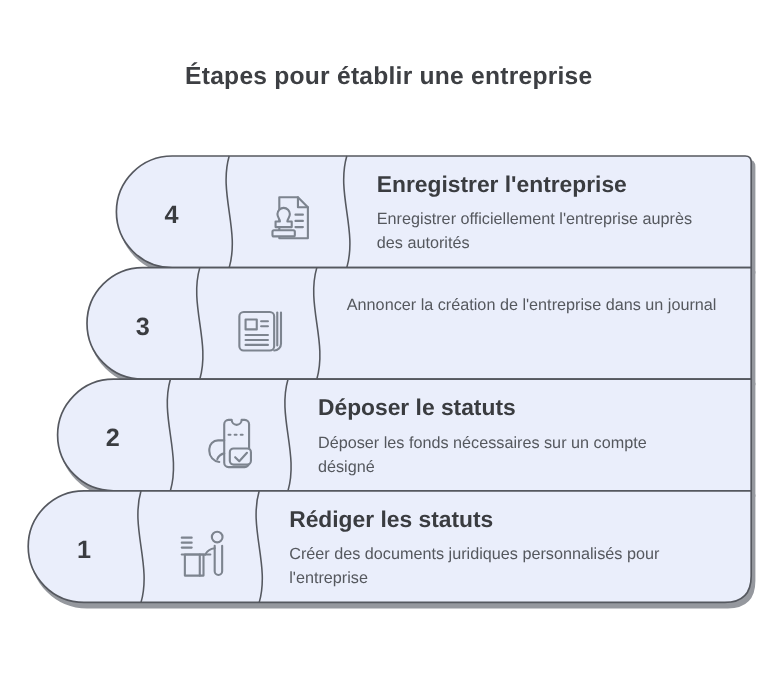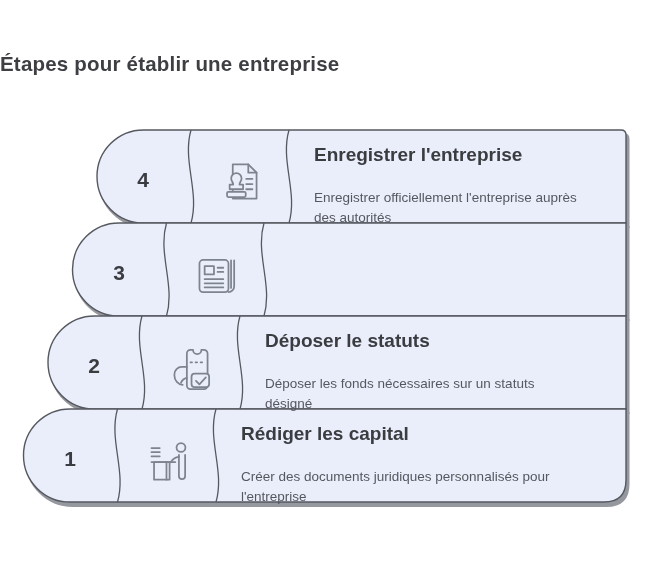--- a/index.html
+++ b/index.html
@@ -12,40 +12,40 @@
     --icon_stroke:#7d848f;
     --number_text:#3a3c40;
   }
   html,body{margin:0;padding:0;}
   body{
     width:648px;height:564px;background:#ffffff;overflow:hidden;
     font-family:"Liberation Sans", sans-serif;position:relative;
   }
   .canvas{position:absolute;inset:0;}
   .page-title{
-    position:absolute;left:0;top:52px;width:648px;text-align:left;
+    position:absolute;left:0;top:52px;width:648px;text-align:center;
     font-size:20.5px;font-weight:bold;color:var(--title_text);letter-spacing:.2px;
   }
   svg.shapes{position:absolute;left:0;top:0;}
   .shadow-shape{fill:var(--shadow);stroke:var(--shadow);stroke-width:2;}
   .row-shape{fill:var(--shape_fill);stroke:var(--shape_border);stroke-width:1.4;}
   .divider{fill:none;stroke:var(--shape_border);stroke-width:1.3;}
   .step-row{position:absolute;left:0;top:0;}
   .step-num{
     position:absolute;width:90px;text-align:center;
     font-size:21px;font-weight:bold;color:var(--number_text);line-height:28px;
   }
   .step-icon{position:absolute;width:58px;height:58px;}
   .step-icon svg{display:block;}
   .icon-line{fill:none;stroke:var(--icon_stroke);stroke-width:1.7;stroke-linecap:round;stroke-linejoin:round;}
   .icon-fill{fill:var(--shape_fill);stroke:var(--icon_stroke);stroke-width:1.7;stroke-linecap:round;stroke-linejoin:round;}
   .icon-dots{fill:none;stroke:var(--icon_stroke);stroke-width:1.7;stroke-linecap:round;stroke-dasharray:1.5 3.4;}
   .step-text{position:absolute;}
   .step-title{font-size:19px;font-weight:bold;color:var(--step_title_text);line-height:22px;}
-  .step-desc{font-size:13.5px;color:var(--description_text);line-height:19.5px;margin-top:22px;}
+  .step-desc{font-size:13.5px;color:var(--description_text);line-height:19.5px;margin-top:7px;}
   
   .r0 .step-num{left:98px;top:166px;}
   .r1 .step-num{left:74px;top:259px;}
   .r2 .step-num{left:49px;top:352px;}
   .r3 .step-num{left:25px;top:445px;}
   .r0 .step-icon{left:211px;top:153px;}
   .r1 .step-icon{left:186px;top:246px;}
   .r2 .step-icon{left:162px;top:339px;}
   .r3 .step-icon{left:138px;top:432px;}
   .r0 .step-text{left:314px;top:144px;width:288px;}
@@ -109,53 +109,54 @@
       <svg width="58" height="58" viewBox="0 0 56 56">
         <rect class="icon-fill" x="13" y="13.5" width="28" height="31" rx="3.5"></rect>
         <path class="icon-line" d="M46.5 14 V39 a5.5 5.5 0 0 1 -5.5 5.5"></path>
         <path class="icon-line" d="M43.5 14 V40.5"></path>
         <rect class="icon-line" x="18" y="19.5" width="9" height="8"></rect>
         <path class="icon-line" d="M30.5 21 H36 M30.5 25 H36"></path>
         <path class="icon-line" d="M18 32 H36 M18 36 H36 M18 40 H36"></path>
       </svg>
     </div>
     <div class="step-text">
+      <div class="step-desc">Annoncer la création de l'entreprise dans un journal</div>
     </div>
   </div>
 
   <div class="step-row r2">
     <div class="step-num">2</div>
     <div class="step-icon">
       <svg width="58" height="58" viewBox="0 0 56 56">
         <path class="icon-fill" d="M24 14 a3.5 3.5 0 0 1 3.5 -3.5 H30 a4 4 0 0 0 8 0 h2.5 A3.5 3.5 0 0 1 44 14 V45 a3.5 3.5 0 0 1 -3.5 3.5 h-13 A3.5 3.5 0 0 1 24 45 Z"></path>
         <path class="icon-dots" d="M27.5 22.5 H40.5"></path>
         <path class="icon-line" d="M24 27 h-5 a7 7 0 0 0 -7 7 v1.5 a9 9 0 0 0 8 8.9"></path>
         <path class="icon-line" d="M24 37.5 c-2.8 .6 -4.6 2.2 -5.6 4.6"></path>
         <rect class="icon-fill" x="28.5" y="33.5" width="17" height="13" rx="3"></rect>
         <path class="icon-line" d="M32.8 40.5 l3.3 3.3 L42.3 37"></path>
       </svg>
     </div>
     <div class="step-text">
       <div class="step-title">Déposer le statuts</div>
-      <div class="step-desc">Déposer les fonds nécessaires sur un statuts désigné</div>
+      <div class="step-desc">Déposer les fonds nécessaires sur un compte désigné</div>
     </div>
   </div>
 
   <div class="step-row r3">
     <div class="step-num">1</div>
     <div class="step-icon">
       <svg width="58" height="58" viewBox="0 0 56 56">
         <path class="icon-line" d="M13 15.5 H21 M13 19.5 H21 M13 23.5 H21"></path>
         <circle class="icon-line" cx="41.5" cy="15" r="4.3"></circle>
         <path class="icon-line" d="M39.5 22 V42.5 a3 3 0 0 0 6 0 V22"></path>
         <path class="icon-line" d="M39.5 24 c-3.6 .4 -6.2 2.3 -7.8 5.2"></path>
         <path class="icon-line" d="M13 29 H36"></path>
         <rect class="icon-line" x="15.5" y="29" width="15" height="17"></rect>
         <path class="icon-line" d="M27.5 29 V46"></path>
       </svg>
     </div>
     <div class="step-text">
-      <div class="step-title">Rédiger les capital</div>
+      <div class="step-title">Rédiger les statuts</div>
       <div class="step-desc">Créer des documents juridiques personnalisés pour l'entreprise</div>
     </div>
   </div>
 
 </div>
 
 </body></html>

